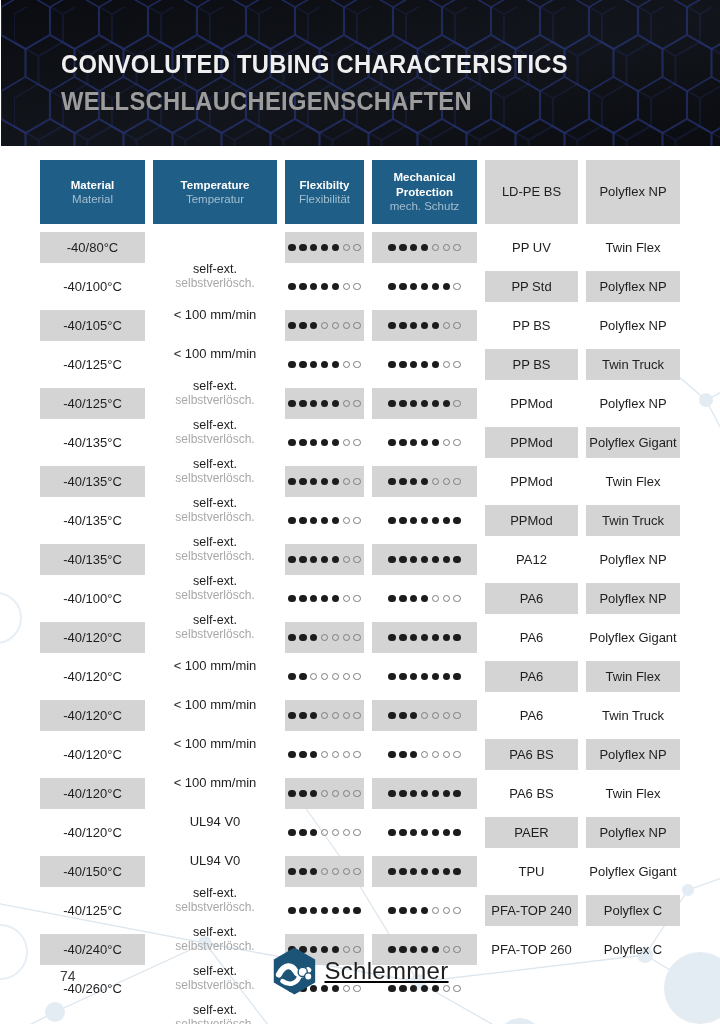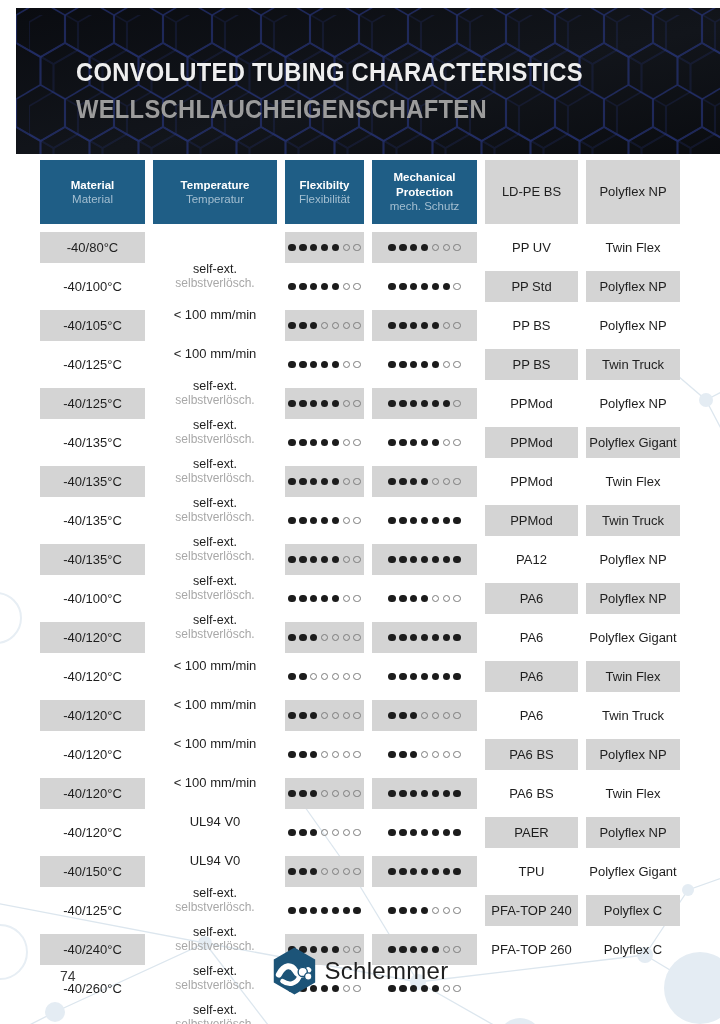--- a/index.html
+++ b/index.html
@@ -3,21 +3,21 @@
 <meta charset="utf-8">
 <style>
   html,body { margin:0; padding:0; background:#ffffff; }
   .page {
     position:relative; width:720px; height:1024px; overflow:hidden;
     background:#ffffff; font-family:"Liberation Sans", sans-serif;
   }
   svg.network { position:absolute; left:0; top:0; z-index:0; }
 
   
-  .banner { position:absolute; left:16px; top:0; width:572px; height:146px; background:var(--banner-bg,#0b0d11); z-index:1;margin-top:8px; }
+  .banner { position:absolute; left:1px; top:0; width:572px; height:146px; background:var(--banner-bg,#0b0d11); z-index:1; }
   .banner svg.hexes { position:absolute; left:0; top:0; }
   .titles { position:absolute; left:60px; top:50px; }
   .title-en {
     font-size:25px; font-weight:bold; letter-spacing:0.3px; white-space:nowrap;
     color:var(--title-en,#efefef); transform:scaleX(0.95); transform-origin:left center;
   }
   .title-de {
     margin-top:8px; font-size:25px; font-weight:bold; letter-spacing:0.3px; white-space:nowrap;
     color:var(--title-de,#9c9c9c); transform:scaleX(0.95); transform-origin:left center;
   }
@@ -45,21 +45,21 @@
   .td.flam { flex-direction:column;margin-top:44px; }
   .td.flam .l1 { font-size:12.5px; }
   .td.flam .l2 { font-size:12px; font-weight:normal; color:var(--cell-subtext,#a8a8a8); }
   .dots { display:flex; align-items:center; }
   .dot { width:7.5px; height:7.5px; border-radius:50%; margin:0 1.7px; box-sizing:border-box; }
   .dot.filled { background:var(--dot-filled,#1c1c1c); }
   .dot.empty  { border:1.4px solid var(--dot-empty-ring,#7d7d7d); background:transparent; }
 
   
   .footer-page { position:absolute; left:60px; top:968px; z-index:2; font-size:14px; color:#3a3a3a; }
-  .logo { position:absolute; left:50%; top:946px; transform:translateX(-50%); z-index:2; display:flex; align-items:center; }
+  .logo { position:absolute; left:50%; top:946px; transform:translateX(-50%); z-index:2; display:flex; align-items:center;text-decoration:underline; }
   .logo-text { font-size:24px; color:#1f1f1f; margin-left:7px; letter-spacing:0.3px; }
 </style>
 </head>
 <body>
 
 <div class="page">
 
   <svg class="network" width="720" height="1024" aria-hidden="true">
     <g stroke="#dce6ee" stroke-width="1.3" fill="none">
       <path d="M-10,902 L205,943 L55,1012 L-10,1045"></path>

